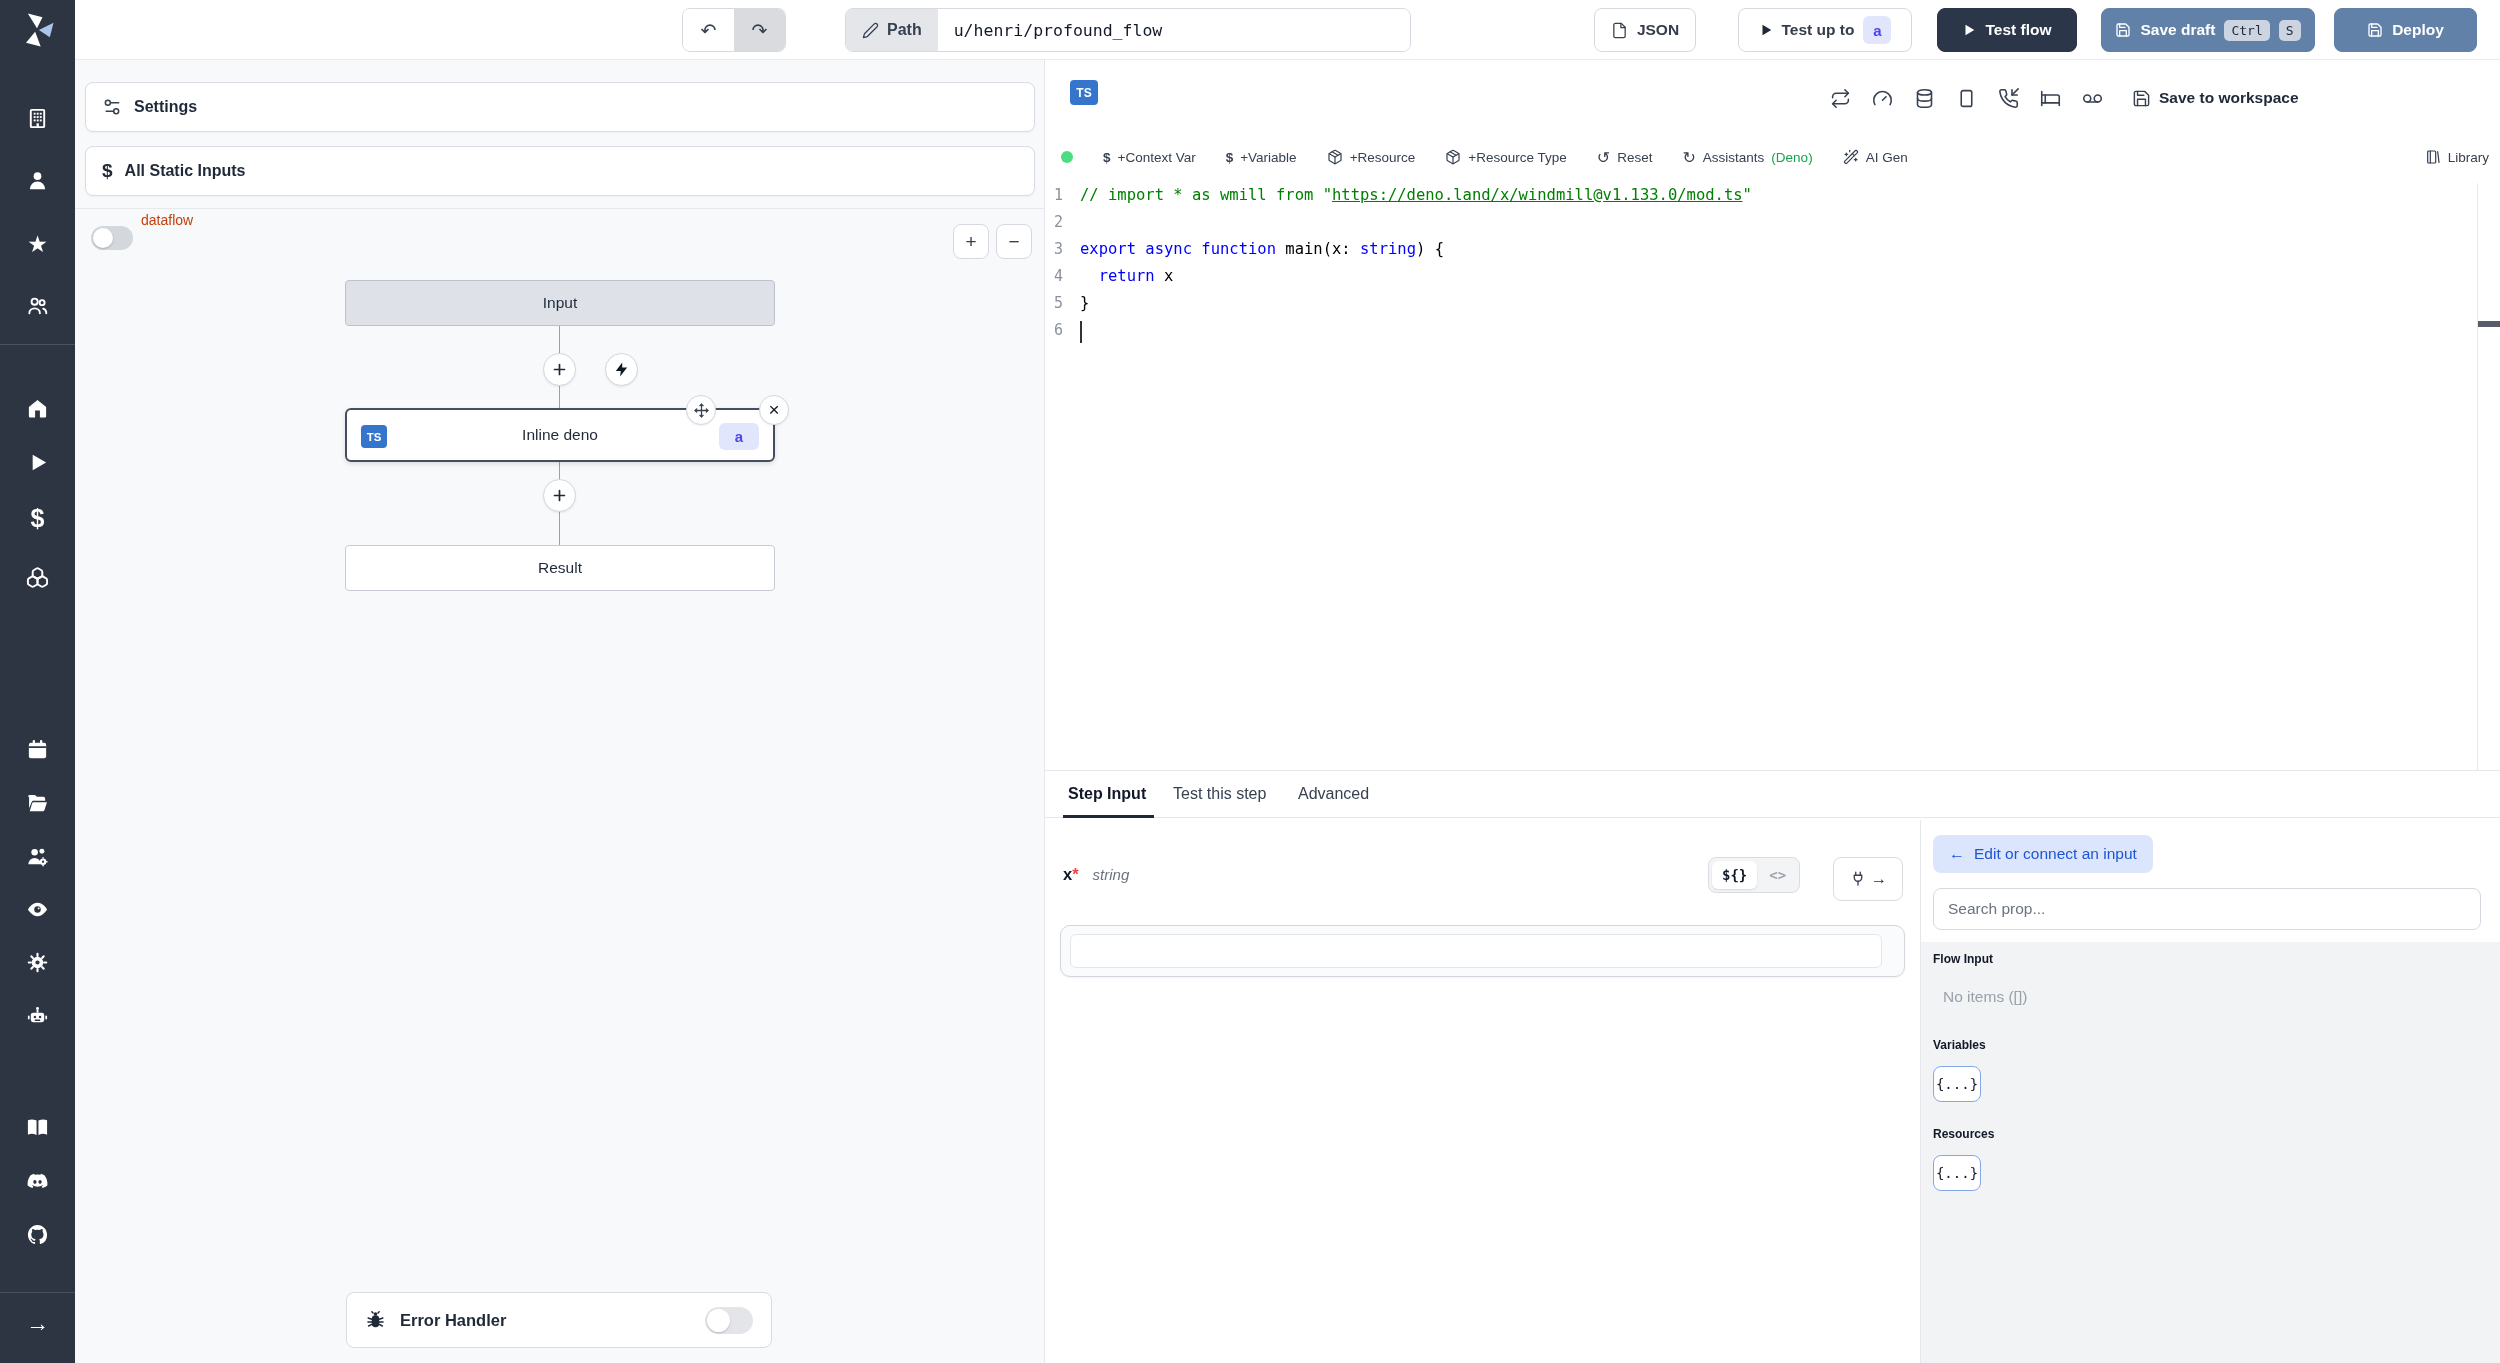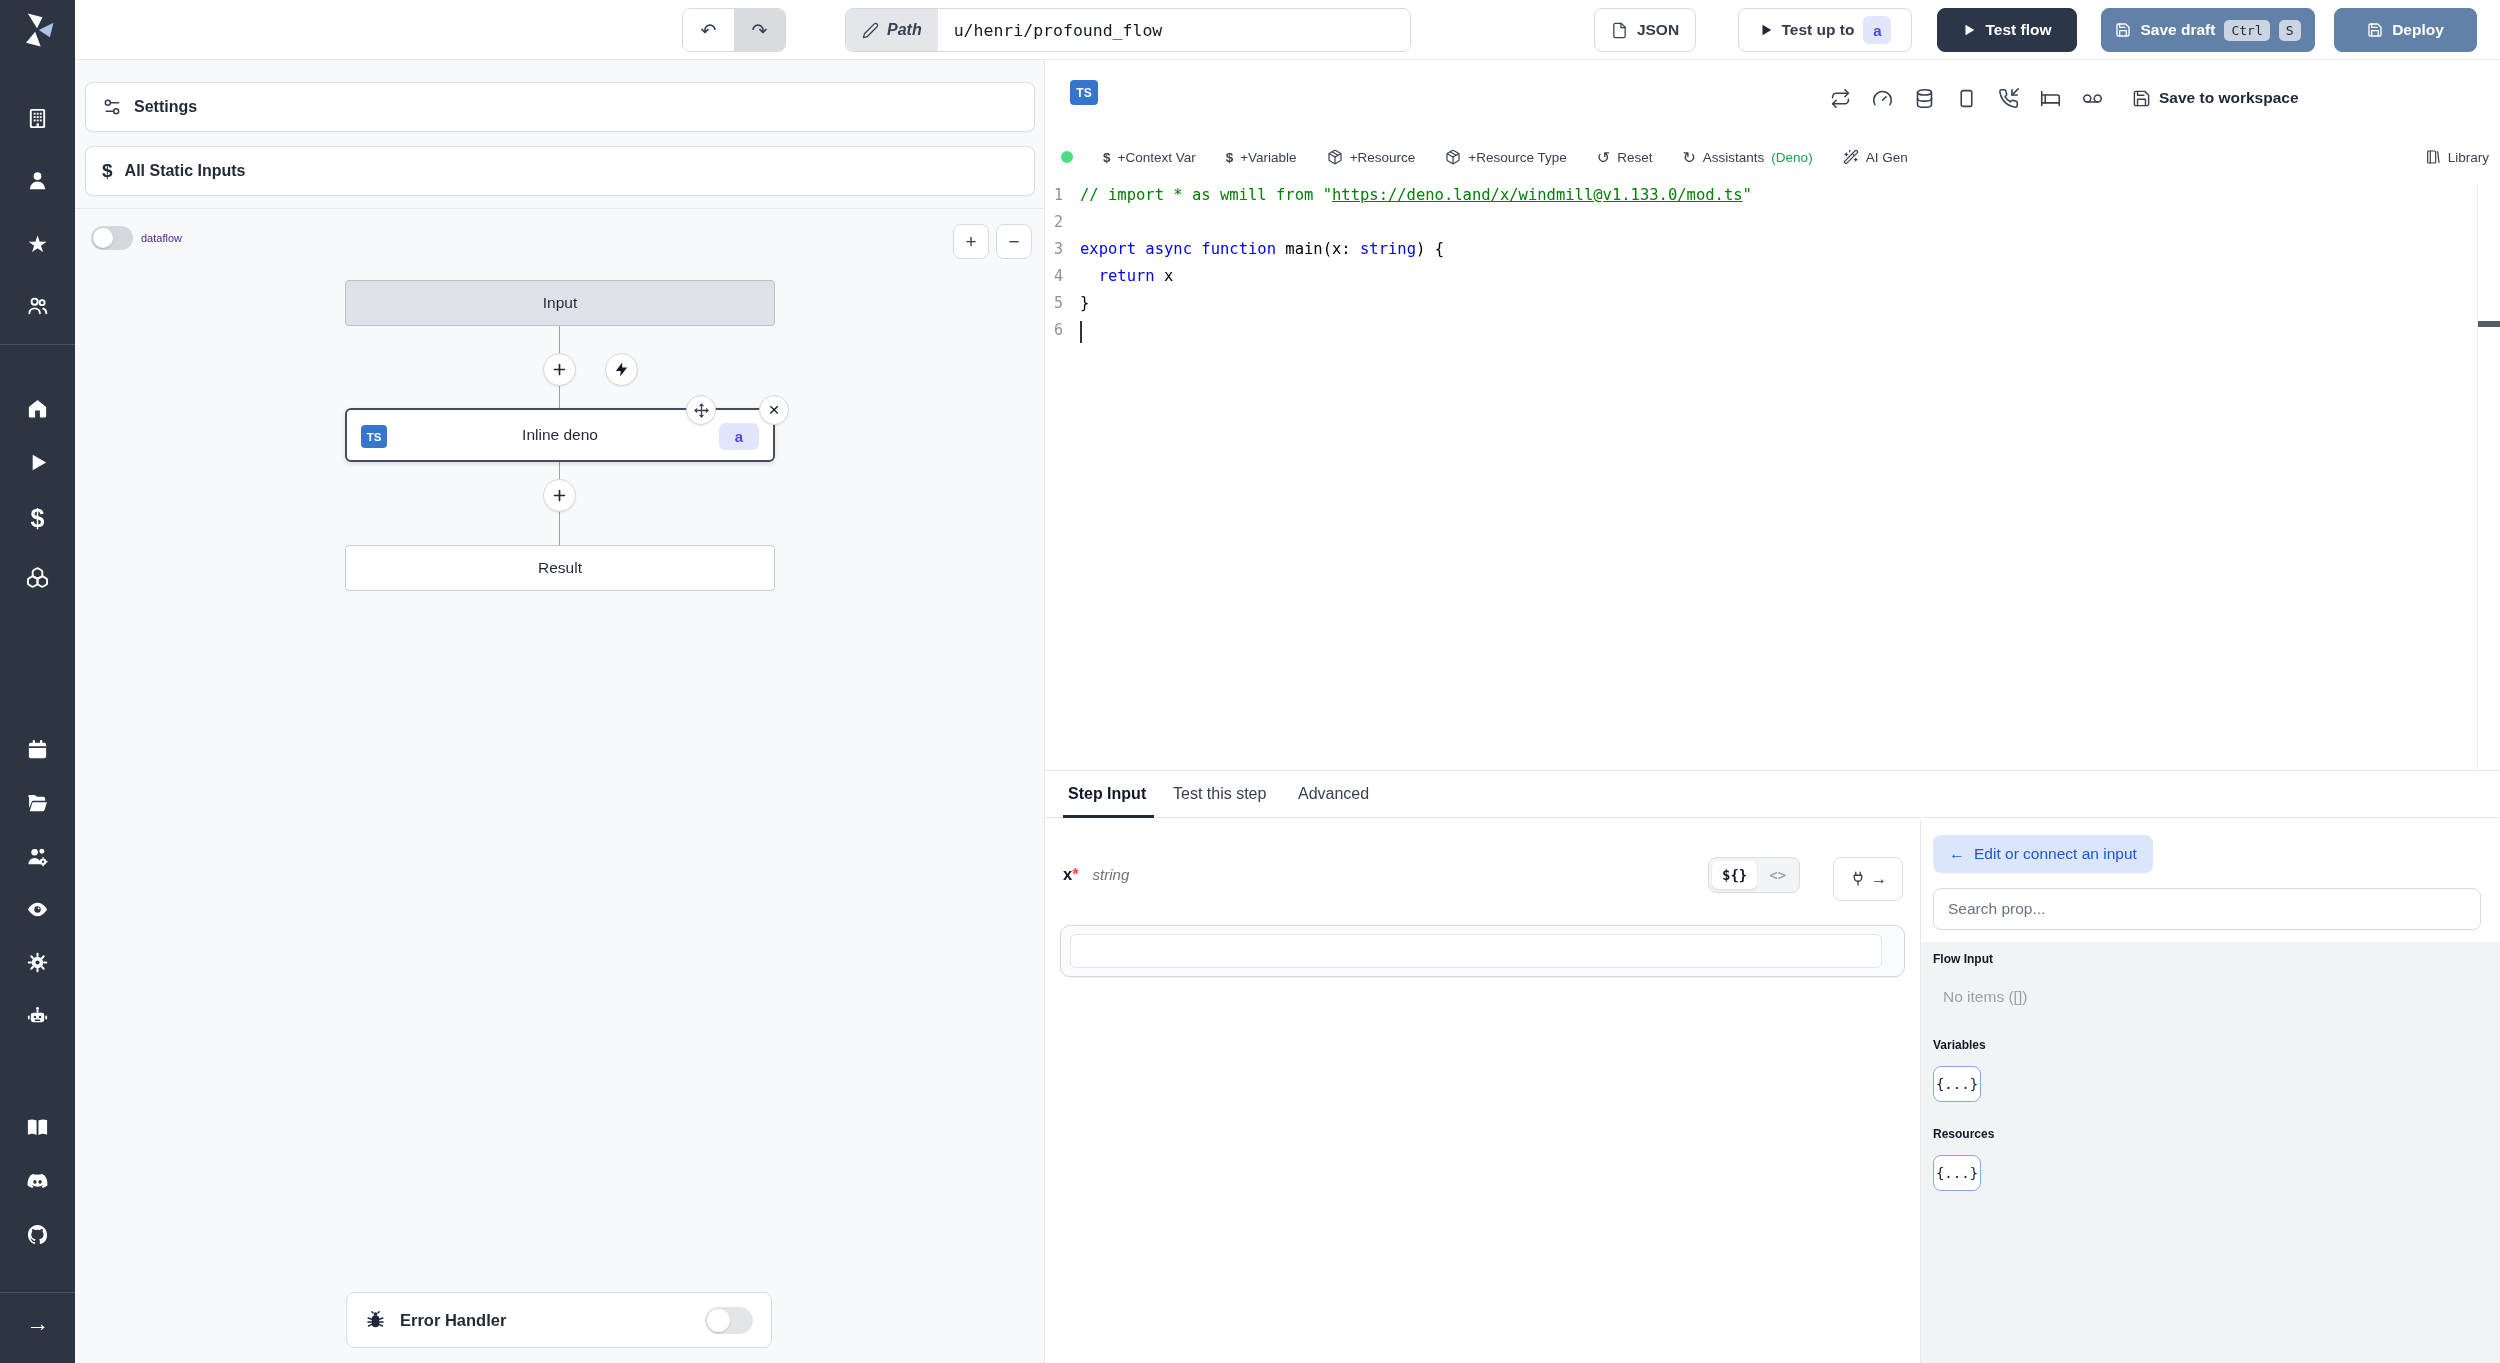--- a/index.html
+++ b/index.html
@@ -17,21 +17,21 @@
   .sb-div { position:absolute; left:0; width:75px; height:1px; background:#4a5262; }
 
   
   #topbar { left:75px; top:0; width:2425px; height:60px; background:#fff; border-bottom:1px solid #e8eaed; z-index:4; }
   .tb-input { border:1px solid #d6dae0; border-radius:8px; background:#fff; font-size:16px; color:#1f2937; padding:0 14px; outline:none; }
   .tb-input::placeholder { color:#6b7280; }
   .seg-group { border:1px solid #d6dae0; border-radius:8px; overflow:hidden; display:flex; }
   .seg { width:51px; height:42px; display:flex; align-items:center; justify-content:center; font-size:19px; color:#374151; cursor:pointer; background:#fff; }
   .seg.disabled { background:#d9dbde; }
   .path-group { border:1px solid #d6dae0; border-radius:8px; overflow:hidden; display:flex; height:44px; }
-  .path-label { background:#e4e6ea; display:flex; align-items:center; gap:8px; padding:0 16px; font-size:16px; font-weight:600; color:#374151;font-style:italic; }
+  .path-label { background:#e4e6ea; display:flex; align-items:center; gap:8px; padding:0 16px; font-size:16px; font-weight:600; color:#374151; }
   .path-value { display:flex; align-items:center; padding:0 16px; font-size:16.5px; color:#111827; width:472px; background:#fff; }
   .btn { display:flex; align-items:center; justify-content:center; gap:9px; border-radius:8px; font-size:15.5px; font-weight:600; cursor:pointer; }
   .btn-white { background:#fff; border:1px solid #d6dae0; color:#353d4a; }
   .btn-dark { background:#2b3648; color:#fff; border:1px solid #2b3648; }
   .btn-blue { background:#6181a8; color:#fff; border:1px solid #6181a8; }
   .kbd { background:#cbd4e0; color:#1f2937; border-radius:5px; font-family:"DejaVu Sans Mono", monospace; font-size:13px; padding:3px 7px; font-weight:400; }
   .badge-a { background:#e2e6fc; color:#4f46e5; border-radius:6px; font-weight:700; font-size:15px; display:flex; align-items:center; justify-content:center; }
   .sicon { stroke:#374151; fill:none; stroke-width:1.8; stroke-linecap:round; stroke-linejoin:round; }
   .wicon { stroke:#fff; fill:none; stroke-width:2; stroke-linecap:round; stroke-linejoin:round; }
 
@@ -310,21 +310,21 @@
     </div>
     <div class="panel-btn" style="top:86px">
       <span style="font-size:19px;font-weight:600;color:#1f2937">$</span>
       <span>All Static Inputs</span>
     </div>
     <div class="flow-div"></div>
 
     <div class="toggle abs" style="left:16px;top:166px;width:42px;height:24px">
       <div class="knob" style="width:20px;height:20px"></div>
     </div>
-    <span class="abs" style="left:66px;top:172px;font-size:11px;color:#4c1d95">dataflow</span>
+    <span class="abs" style="left:66px;top:152px;font-size:14px;color:#c2410c">dataflow</span>
     <div class="zoombtn" style="left:878px;top:164px">
         <span>+</span>
       </div>
     <div class="zoombtn" style="left:921px;top:164px">
         <span>−</span>
       </div>
 
     <div class="edge" style="top:266px;height:82px"></div>
     <div class="edge" style="top:402px;height:83px"></div>
 

